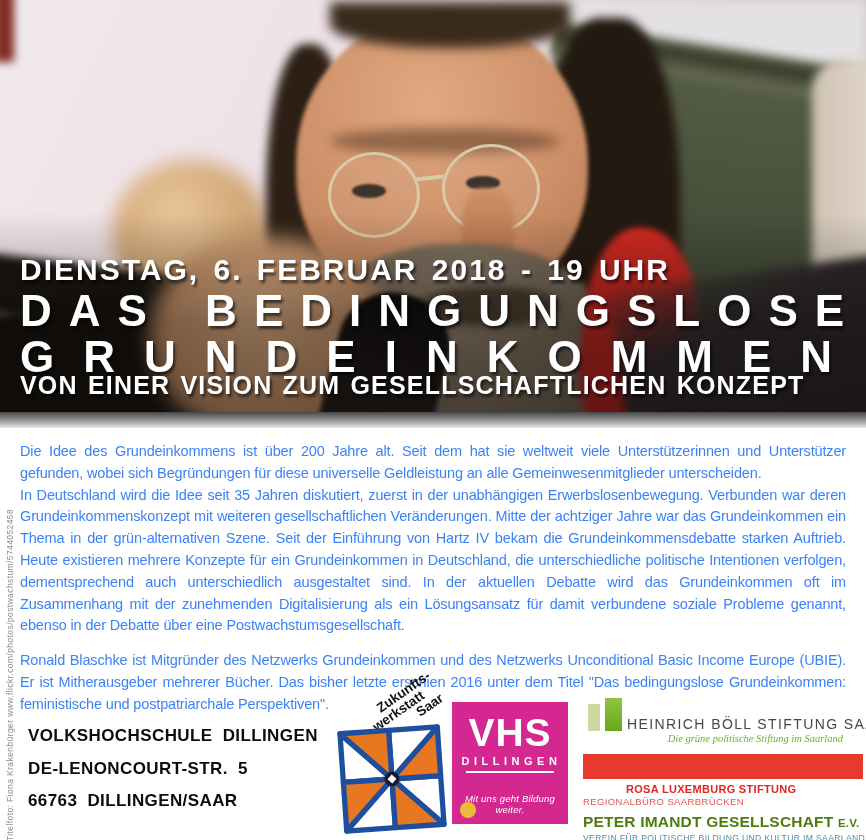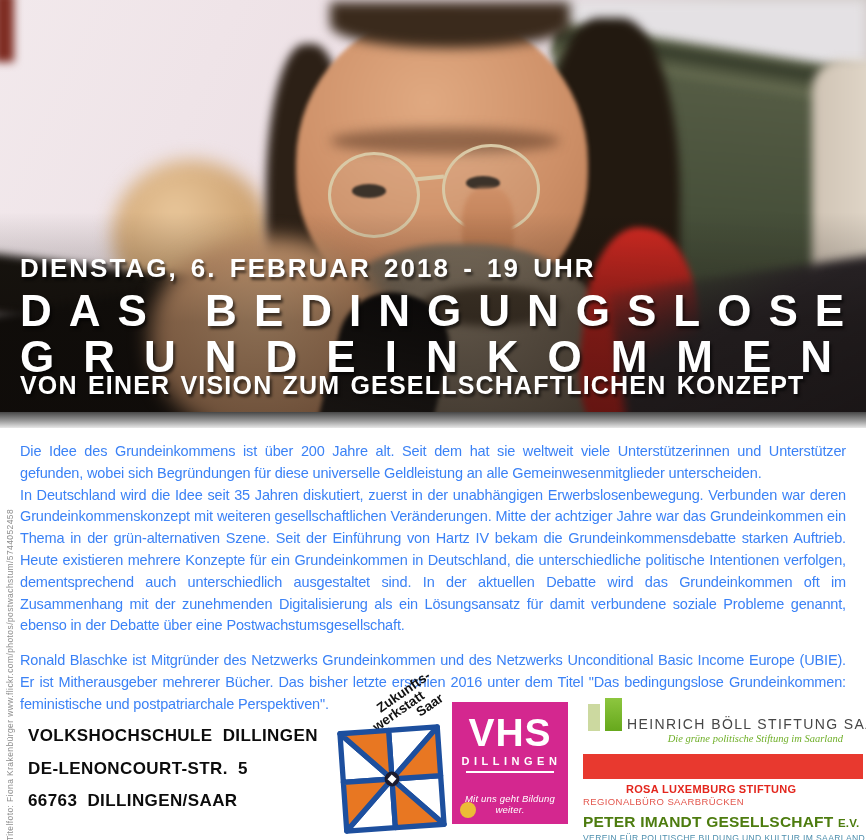--- a/index.html
+++ b/index.html
@@ -41,21 +41,21 @@
   .ph-stache{left:420px;top:286px;width:140px;height:40px;border-radius:50%;background:#453a2c;filter:blur(4px);}
   .ph-scarf{left:582px;top:228px;width:118px;height:220px;border-radius:40% 55% 30% 40%;
             background:linear-gradient(#d22a22,#a51c18);transform:rotate(6deg);filter:blur(3px);}
   .ph-scarf2{left:292px;top:378px;width:46px;height:70px;border-radius:45%;background:#b42420;filter:blur(5px);}
   .ph-jacket{left:620px;top:272px;width:280px;height:190px;background:linear-gradient(160deg,#35303226,#2c272a 30%,#211d20);transform:rotate(-8deg);filter:blur(5px);}
   .ph-darken{left:0;top:212px;width:866px;height:200px;background:linear-gradient(rgba(15,10,8,0),rgba(15,10,8,.38) 55%,rgba(15,10,8,.45));}
 
   
   .overlay-line{position:absolute;left:20px;color:#fff;white-space:nowrap;z-index:10;
                 text-shadow:2px 3px 3px rgba(0,0,0,.6);}
-  .hl-date{top:253px;font-size:26px;font-weight:bold;letter-spacing:2px;word-spacing:4px;}
+  .hl-date{top:253px;font-size:30px;font-weight:bold;letter-spacing:2px;word-spacing:4px;}
   .hl-t1{top:286px;font-size:44px;font-weight:bold;letter-spacing:17px;word-spacing:12px;}
   .hl-t2{top:332px;font-size:44px;font-weight:bold;letter-spacing:29px;}
   .hl-sub{top:371px;font-size:25px;font-weight:bold;letter-spacing:1.2px;word-spacing:2px;}
 
   .photo-edge{position:absolute;left:0;top:412px;width:866px;height:16px;
               background:linear-gradient(#474747,#9a9a9a 55%,#e8e8e8);}
 
   
   .credit{position:absolute;left:-196px;top:630px;width:412px;text-align:left;
           transform:rotate(-90deg);transform-origin:center;

